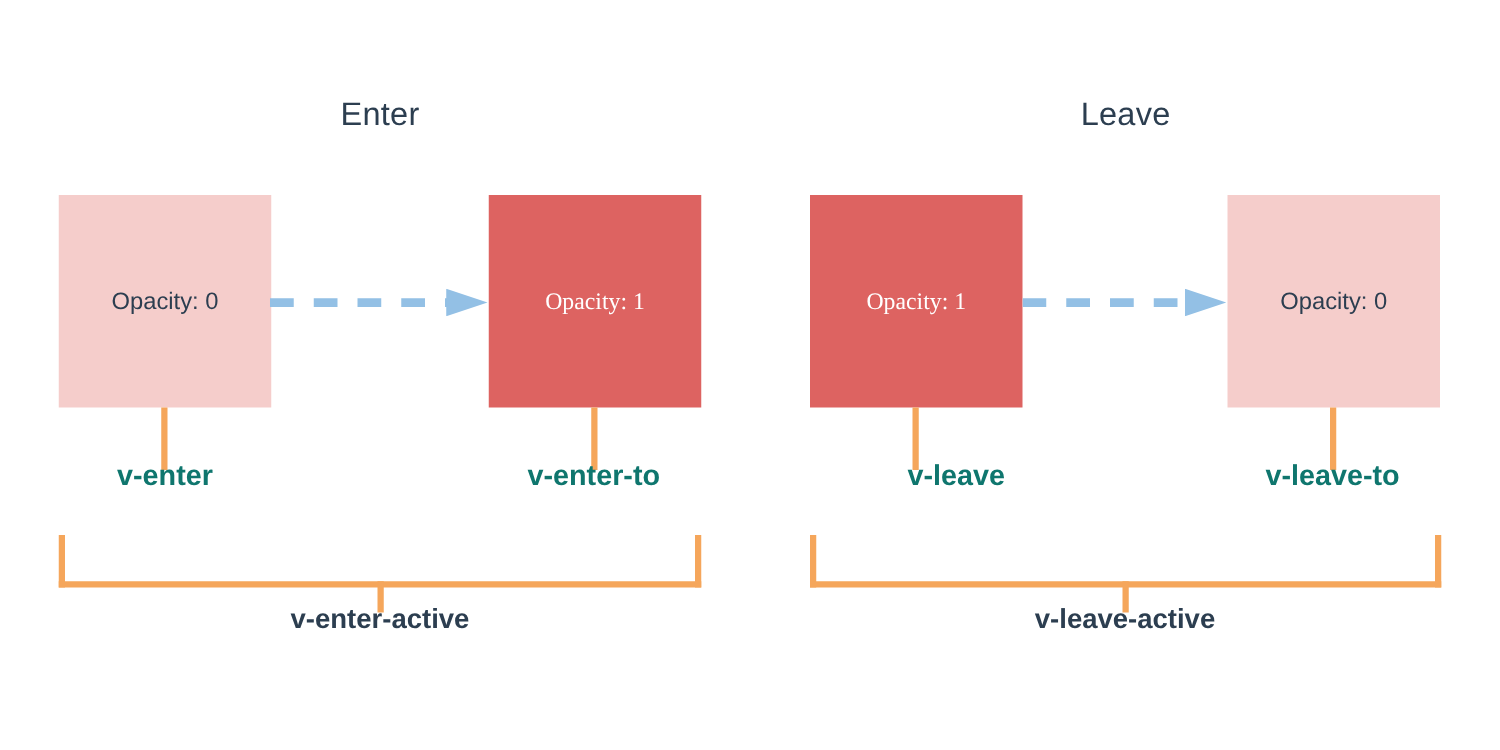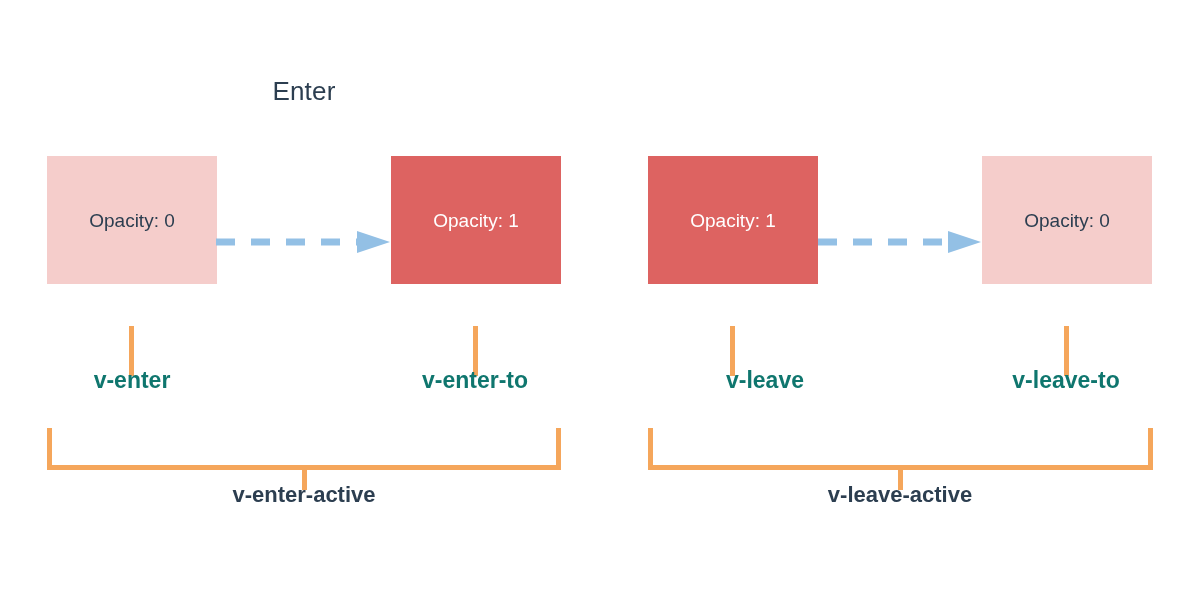--- a/index.html
+++ b/index.html
@@ -39,34 +39,35 @@
     font-weight: normal;
     color: #2c3e50;
     letter-spacing: 0.2px;
   }
 
   
   .box {
     position: absolute;
     top: 156px;
     width: 170px;
-    height: 128px;
+    height: 170px;
     display: flex;
     align-items: center;
     justify-content: center;
     font-size: 19px;
     line-height: 1;
   }
   .box.light {
     background: #f5cdcb;
     color: #2c3e50;
   }
   .box.solid {
     background: #dd6361;
     color: #ffffff;
+    font-family: Liberation Serif, serif;
   }
   .enter .box.first { left: 47px; }
   .enter .box.second { left: 391px; }
   .leave .box.first { left: 47px; }
   .leave .box.second { left: 381px; }
 
   
   .arrow {
     position: absolute;
     top: 231px;
@@ -188,20 +189,21 @@
       <div class="bar"></div>
       <div class="tick right"></div>
       <div class="center-stem"></div>
     </div>
 
     <div class="active-label">v-enter-active</div>
   </div>
 
   <div class="group leave">
 
+    <div class="group-title">Leave</div>
 
     <div class="box solid first">
       <span>Opacity: 1</span>
     </div>
 
     <div class="arrow">
       <svg width="164" height="22" viewBox="0 0 164 22" xmlns="http://www.w3.org/2000/svg">
         <line x1="0" y1="11" x2="132" y2="11" stroke="#93c0e5" stroke-width="7" stroke-dasharray="19 16"></line>
         <polygon points="130,0 163,11 130,22" fill="#93c0e5"></polygon>
       </svg>

